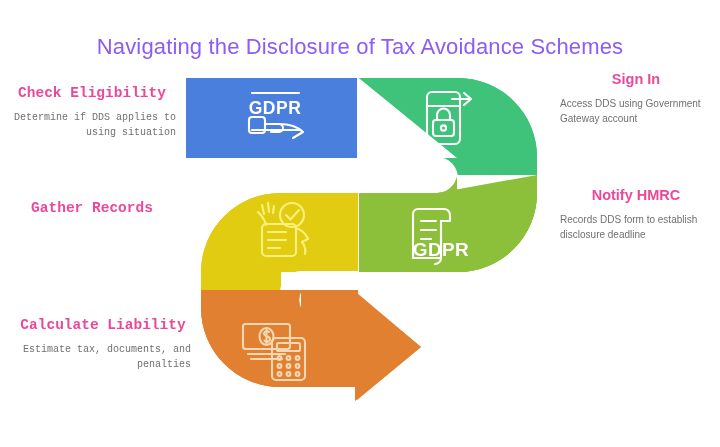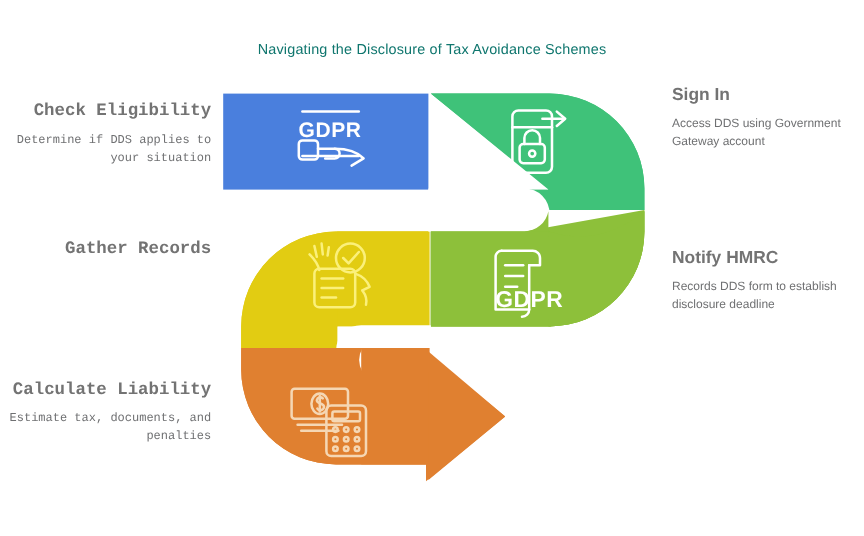--- a/index.html
+++ b/index.html
@@ -20,54 +20,55 @@
     width: 720px;
     height: 447px;
     background: #ffffff;
   }
   #title {
     position: absolute;
     left: 0;
     top: 34px;
     width: 720px;
     text-align: center;
-    font-size: 12px;
+    font-size: 22px;
     font-weight: 400;
-    color: #0f766e;
+    color: #8b5cf6;
     letter-spacing: 0.15px;
   }
   #ribbon {
     position: absolute;
     left: 0; top: 0;
   }
   .txtblock {
     position: absolute;
   }
   .txtblock .hd {
     font-size: 14.5px;
     font-weight: bold;
-    color: #737373;
+    color: #ec4899;
     line-height: 1.25;
     margin: 0 0 9px 0;
+    text-align: center;
   }
   .txtblock .bd {
     font-size: 10px;
     font-weight: 400;
     color: #6f7072;
     line-height: 1.48;
     margin: 0;
   }
   .right-side { text-align: left; }
   .left-side  { text-align: right; font-family: Liberation Mono, monospace; }
 
   #blk-check  { left: 8px;  top: 84px;  width: 168px; }
   #blk-gather { left: 8px;  top: 199px; width: 168px; }
-  #blk-calc   { left: 0px;  top: 316px; width: 176px; }
+  #blk-calc   { left: 15px;  top: 316px; width: 176px; }
   #blk-signin { left: 560px; top: 70px;  width: 152px; }
-  #blk-notify { left: 560px; top: 186px; width: 152px; margin-top: 20px; }
+  #blk-notify { left: 560px; top: 186px; width: 152px; }
 </style>
 </head>
 <body>
 
 <div id="stage">
 
   <div id="title">Navigating the Disclosure of Tax Avoidance Schemes</div>
 
   <svg id="ribbon" width="720" height="447" viewBox="0 0 720 447">
 
@@ -208,21 +209,21 @@
         <circle cx="297.5" cy="366" r="1.9"></circle>
         <circle cx="279.5" cy="374" r="1.9"></circle>
         <circle cx="288.5" cy="374" r="1.9"></circle>
         <circle cx="297.5" cy="374" r="1.9"></circle>
       </g>
     </g>
   </svg>
 
   <div class="txtblock left-side" id="blk-check">
     <p class="hd">Check Eligibility</p>
-    <p class="bd">Determine if DDS applies to your situation</p>
+    <p class="bd">Determine if DDS applies to using situation</p>
   </div>
 
   <div class="txtblock left-side" id="blk-gather">
     <p class="hd">Gather Records</p>
   </div>
 
   <div class="txtblock left-side" id="blk-calc">
     <p class="hd">Calculate Liability</p>
     <p class="bd">Estimate tax, documents, and penalties</p>
   </div>

